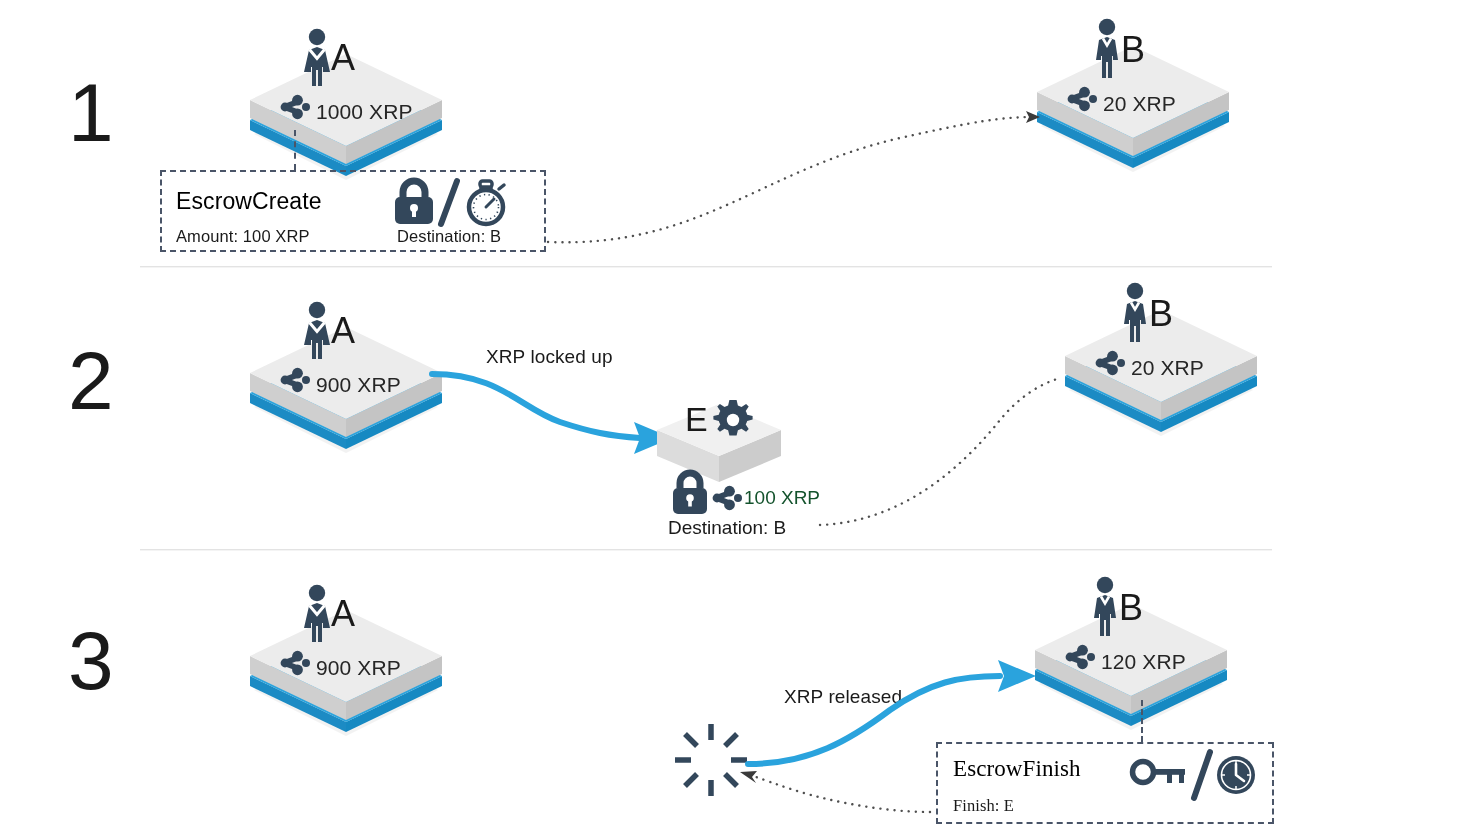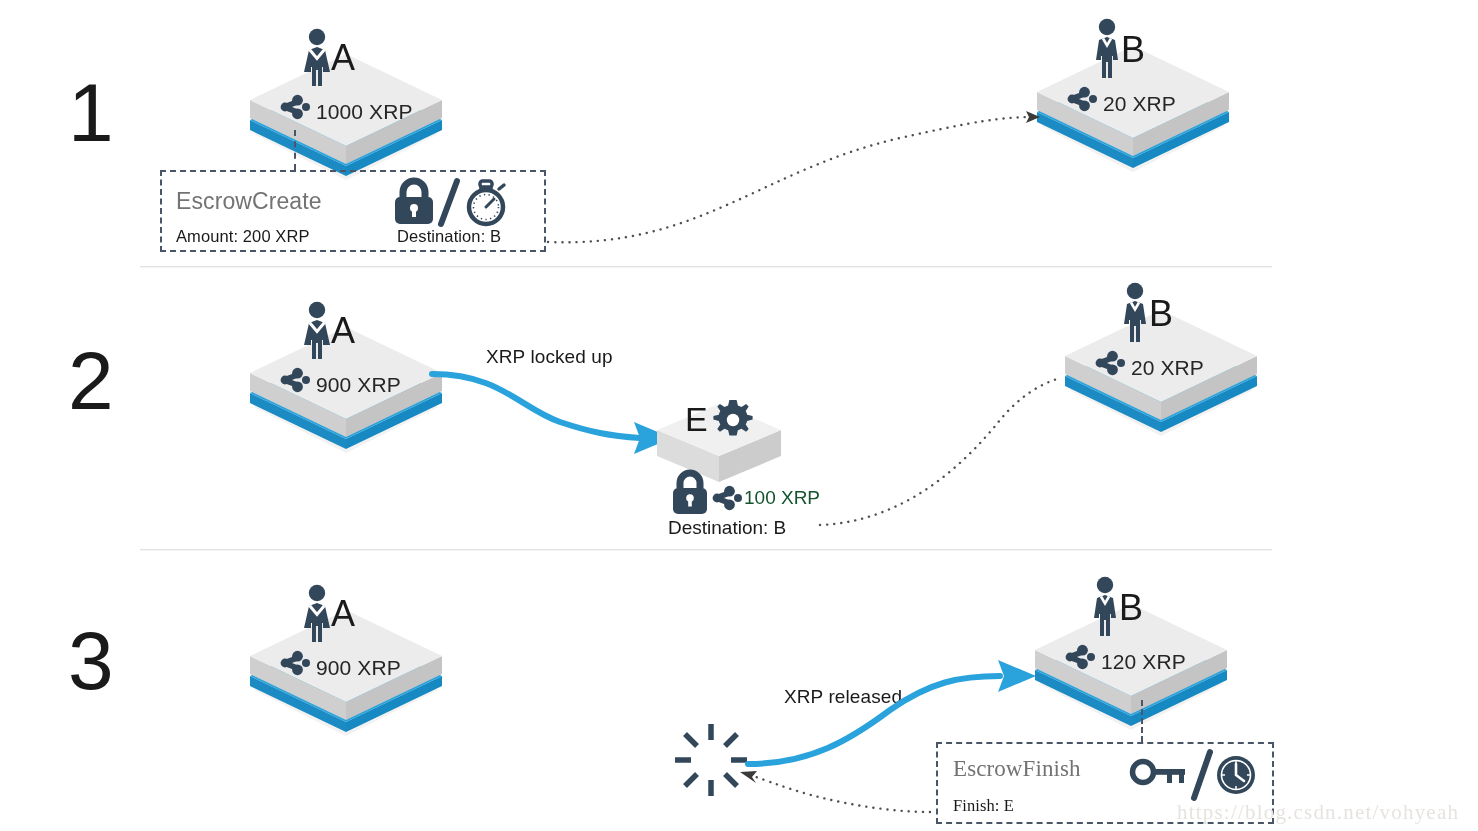--- a/index.html
+++ b/index.html
@@ -59,21 +59,21 @@
   
   .txbox{
     position:absolute;
     border:2px dashed #4a5568;
     box-sizing:border-box;
     background:transparent;
   }
   .txbox .title{
     position:absolute;
     font-size:23px;
-    color:#737373;
+    color:#000000;
     white-space:nowrap;
     letter-spacing:0.1px;
   }
   .txbox .sub{
     position:absolute;
     font-size:16.5px;
     color:#1a1a1a;
     white-space:nowrap;
     letter-spacing:0.1px;
   }
@@ -199,21 +199,21 @@
         <path d="M12 20.5 L16 27.5 L20 20.5" stroke="#ffffff" stroke-width="2.6" fill="none"></path>
       </svg>
     </span>
     <span class="plabel" style="left:86px;top:-32px;">B</span>
   </div>
 
   <div class="leader" style="left:294px;top:130px;height:40px;"></div>
 
   <div class="txbox" style="left:160px;top:170px;width:386px;height:82px;">
     <span class="title" style="left:14px;top:16px;">EscrowCreate</span>
-    <span class="sub" style="left:14px;top:55px;">Amount: 200 XRP</span>
+    <span class="sub" style="left:14px;top:55px;">Amount: 100 XRP</span>
     <span class="sub" style="left:235px;top:55px;">Destination: B</span>
     <span class="glyphs" style="left:227px;top:5px;">
       <svg width="120" height="52" viewBox="0 0 120 52">
 
         <g fill="#33475b">
           <path d="M14 20 V15 a11 11 0 0 1 22 0 V20" fill="none" stroke="#33475b" stroke-width="7"></path>
           <rect x="6" y="20" width="38" height="27" rx="5"></rect>
           <circle cx="25" cy="31" r="4" fill="#ffffff"></circle>
           <rect x="23" y="31" width="4" height="9" fill="#ffffff"></rect>
         </g>
@@ -496,15 +496,14 @@
         </g>
       </svg>
     </span>
   </div>
 
   <svg class="abs" style="left:0;top:0;" width="1478" height="831">
     <path d="M930,812 C 880,812 820,800 776,784 C 770,782 762,779 756,777" fill="none" stroke="#4f4f4f" stroke-width="2.4" stroke-linecap="round" stroke-dasharray="0.1 7"></path>
     <polygon points="740,772 757,771 752,777 756,783" fill="#3a3a3a"></polygon>
   </svg>
 
-  <div class="watermark" style="left:1177px;top:800px;">https://blog.csdn.net/vohyeah</div>
 
 </div>
 
 </body></html>

